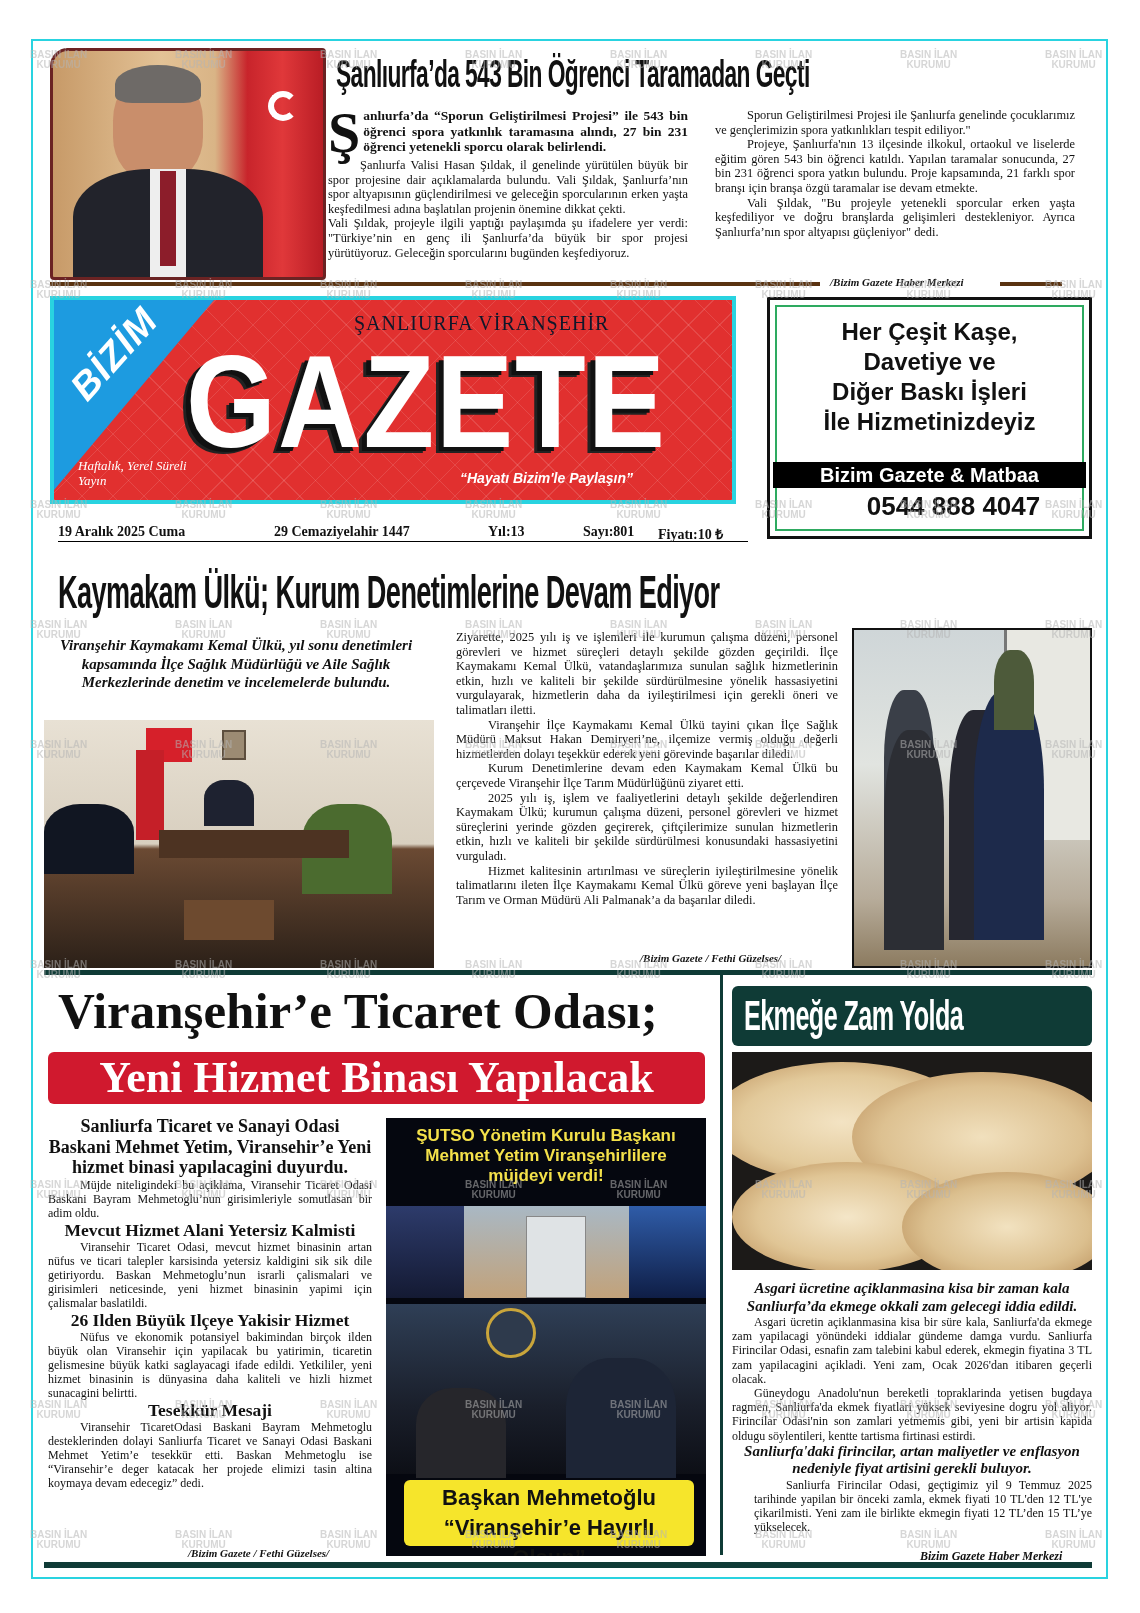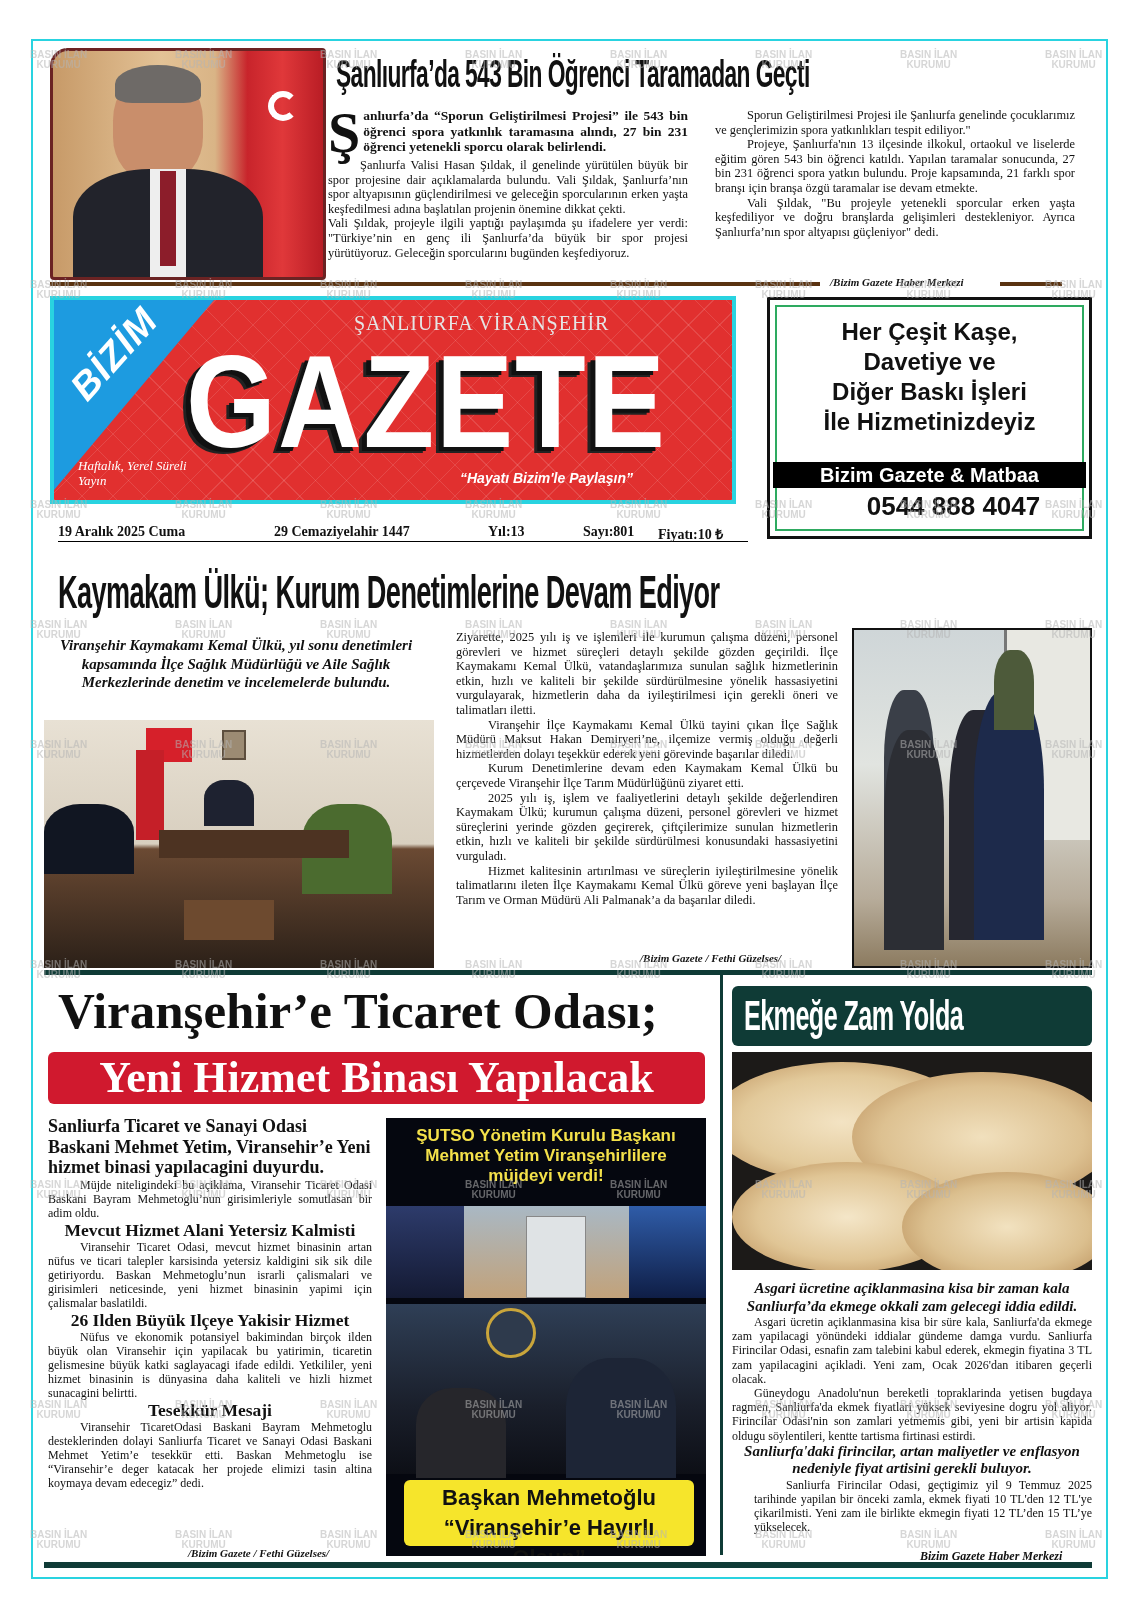--- a/index.html
+++ b/index.html
@@ -47,21 +47,21 @@
 </div>
 
 <div class="bar-brown" style="left:50px; top:282px; width:770px;"></div>
 <div class="abs byline" style="left:830px; top:276px; font-size:11px;">/Bizim Gazete Haber Merkezi</div>
 <div class="bar-brown" style="left:1000px; top:282px; width:62px;"></div>
 
 <div class="abs" style="left:50px; top:296px; width:686px; height:208px; border:4px solid #29d3e0; background:#e1302f; overflow:hidden;">
   <div style="position:absolute; inset:0; background-image: repeating-linear-gradient(45deg, rgba(255,255,255,0.12) 0 1px, transparent 1px 22px), repeating-linear-gradient(-45deg, rgba(255,255,255,0.12) 0 1px, transparent 1px 22px);"></div>
   <div style="position:absolute; left:0; top:0; width:0; height:0; border-top:190px solid #1d9be0; border-right:160px solid transparent;"></div>
   <div style="position:absolute; left:8px; top:80px; font-family:'Liberation Sans',sans-serif; font-weight:bold; font-style:italic; font-size:38px; color:#fff; transform:rotate(-48deg); transform-origin:left top; letter-spacing:1px;">BİZİM</div>
-  <div style="position:absolute; left:300px; top:12px; font-family:'Liberation Serif',serif; font-size:20px; color:#e5e5e5; letter-spacing:1px;">ŞANLIURFA VİRANŞEHİR</div>
+  <div style="position:absolute; left:300px; top:12px; font-family:'Liberation Serif',serif; font-size:20px; color:#0f172a; letter-spacing:1px;">ŞANLIURFA VİRANŞEHİR</div>
   <div style="position:absolute; left:132px; top:28px; font-family:'Liberation Sans',sans-serif; font-weight:bold; font-size:118px; line-height:130px; color:#fff; letter-spacing:2px; text-shadow:-5px 4px 0 #111, -8px 6px 0 #222; transform:scale(0.98,1.12); transform-origin:left top;">GAZETE</div>
   <div style="position:absolute; left:24px; top:158px; width:120px; font-style:italic; font-size:13px; line-height:15px; color:#ffffff;">Haftalık, Yerel Süreli Yayın</div>
   <div style="position:absolute; left:406px; top:170px; font-family:'Liberation Sans',sans-serif; font-weight:bold; font-style:italic; font-size:14px; color:#fff;">“Hayatı Bizim'le Paylaşın”</div>
 </div>
 
 <div class="abs" style="left:767px; top:297px; width:325px; height:242px; border:3px solid #111; padding:5px;">
   <div style="width:100%; height:100%; border:2px solid #2eaa60; position:relative; text-align:center;">
     <div class="sans" style="position:absolute; left:0; right:0; top:10px; font-size:24px; font-weight:bold; line-height:30px;">
       <div>Her Çeşit Kaşe,</div>
       <div>Davetiye ve</div>
@@ -116,21 +116,21 @@
 
 <div class="bar-green" style="left:44px; top:970px; width:1048px; height:5px;"></div>
 <div class="bar-green" style="left:720px; top:975px; width:3px; height:580px;"></div>
 
 <div class="abs" style="left:58px; top:982px; font-size:51px; line-height:58px; font-weight:bold; white-space:nowrap;">Viranşehir’e Ticaret Odası;</div>
 <div class="abs" style="left:48px; top:1052px; width:657px; height:52px; background:#d0192e; border-radius:6px; text-align:center;">
   <span style="color:#fff; font-size:44px; line-height:52px; font-weight:bold;">Yeni Hizmet Binası Yapılacak</span>
 </div>
 
 <div class="abs" style="left:48px; top:1116px; width:324px;">
-  <p style="font-size:18px; line-height:20.5px; font-weight:bold; ">Sanliurfa Ticaret ve Sanayi Odasi Baskani Mehmet Yetim, Viransehir’e Yeni hizmet binasi yapılacagini duyurdu.</p>
+  <p style="font-size:18px; line-height:20.5px; font-weight:bold; text-align:center;">Sanliurfa Ticaret ve Sanayi Odasi Baskani Mehmet Yetim, Viransehir’e Yeni hizmet binasi yapılacagini duyurdu.</p>
   <p class="body indent" style="font-size:12px; line-height:14px;">Müjde niteligindeki bu açiklama, Viransehir Ticaret Odasi Baskani Bayram Mehmetoglu’nun girisimleriyle somutlasan bir adim oldu.</p>
   <div style="font-size:17.5px; font-weight:bold; text-align:center; line-height:20px;">Mevcut Hizmet Alani Yetersiz Kalmisti</div>
   <p class="body indent" style="font-size:12px; line-height:14px;">Viransehir Ticaret Odasi, mevcut hizmet binasinin artan nüfus ve ticari talepler karsisinda yetersiz kaldigini sik sik dile getiriyordu. Baskan Mehmetoglu’nun israrli çalismalari ve girisimleri neticesinde, yeni hizmet binasinin yapimi için çalismalar baslatildi.</p>
   <div style="font-size:17.5px; font-weight:bold; text-align:center; line-height:20px;">26 Ilden Büyük Ilçeye Yakisir Hizmet</div>
   <p class="body indent" style="font-size:12px; line-height:14px;">Nüfus ve ekonomik potansiyel bakimindan birçok ilden büyük olan Viransehir için yapilacak bu yatirimin, ticaretin gelismesine büyük katki saglayacagi ifade edildi. Yetkililer, yeni hizmet binasinin is dünyasina daha kaliteli ve hizli hizmet sunacagini belirtti.</p>
   <div style="font-size:17.5px; font-weight:bold; text-align:center; line-height:20px;">Tesekkür Mesaji</div>
   <p class="body indent" style="font-size:12px; line-height:14px;">Viransehir TicaretOdasi Baskani Bayram Mehmetoglu desteklerinden dolayi Sanliurfa Ticaret ve Sanayi Odasi Baskani Mehmet Yetim’e tesekkür etti. Baskan Mehmetoglu ise “Viransehir’e deger katacak her projede elimizi tasin altina koymaya devam edecegiz” dedi.</p>
 </div>
 <div class="abs byline" style="left:188px; top:1547px; font-size:11px;">/Bizim Gazete / Fethi Güzelses/</div>
 

